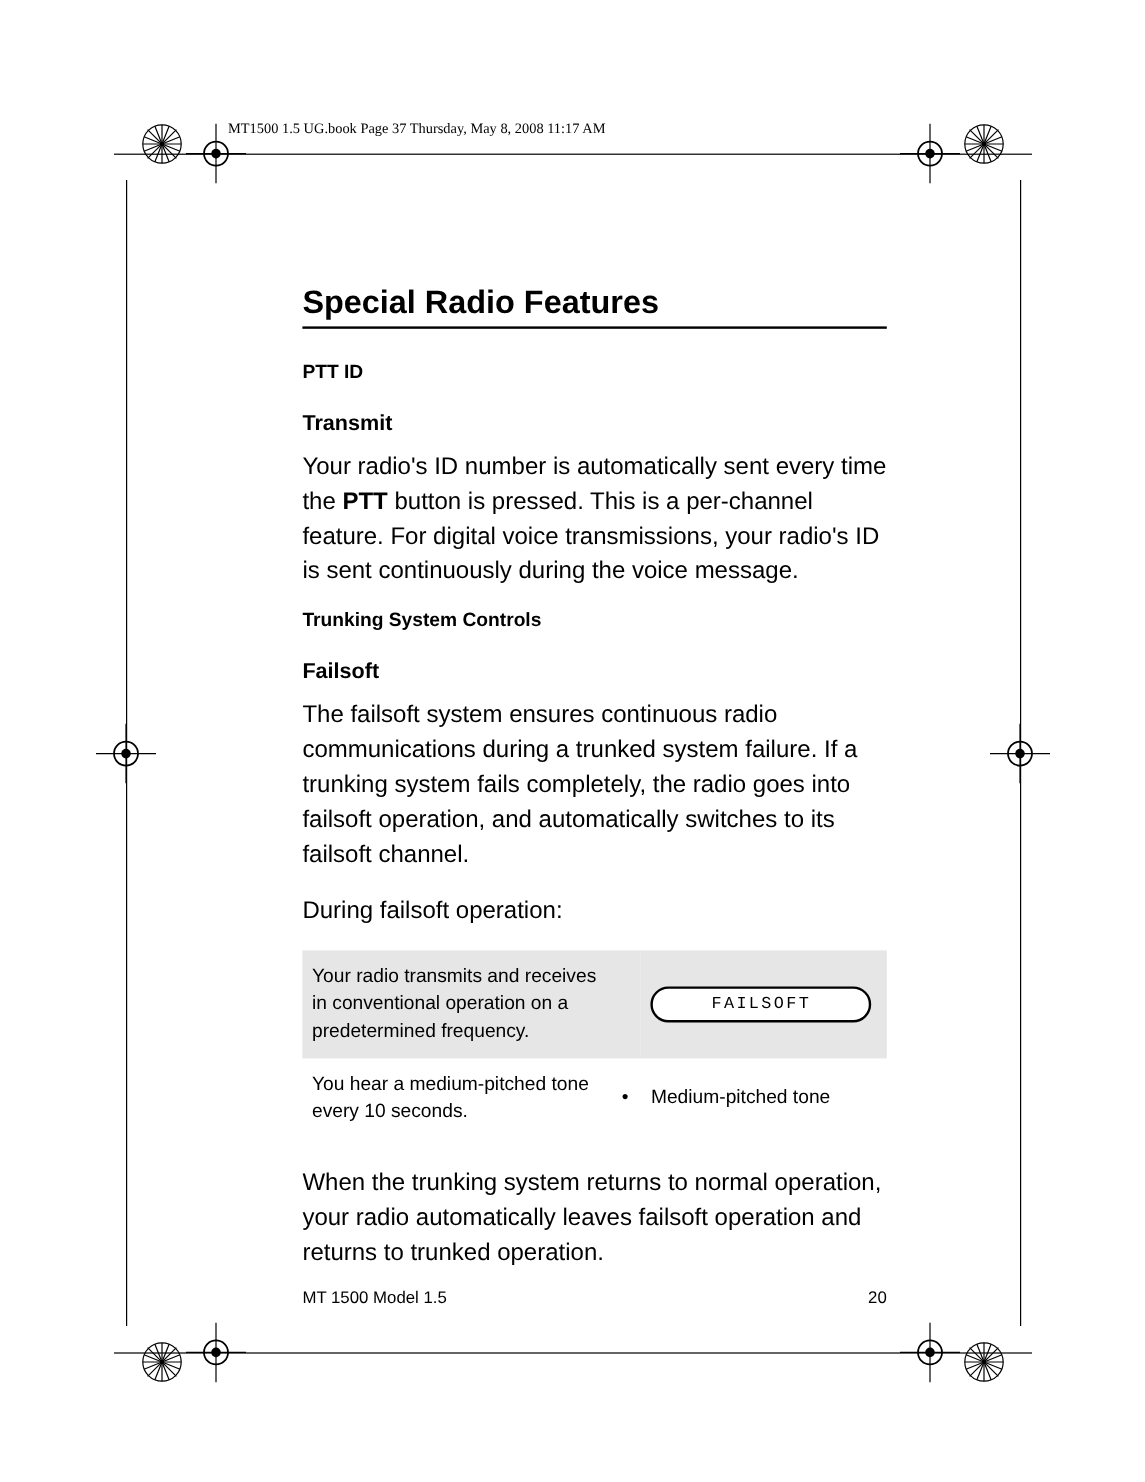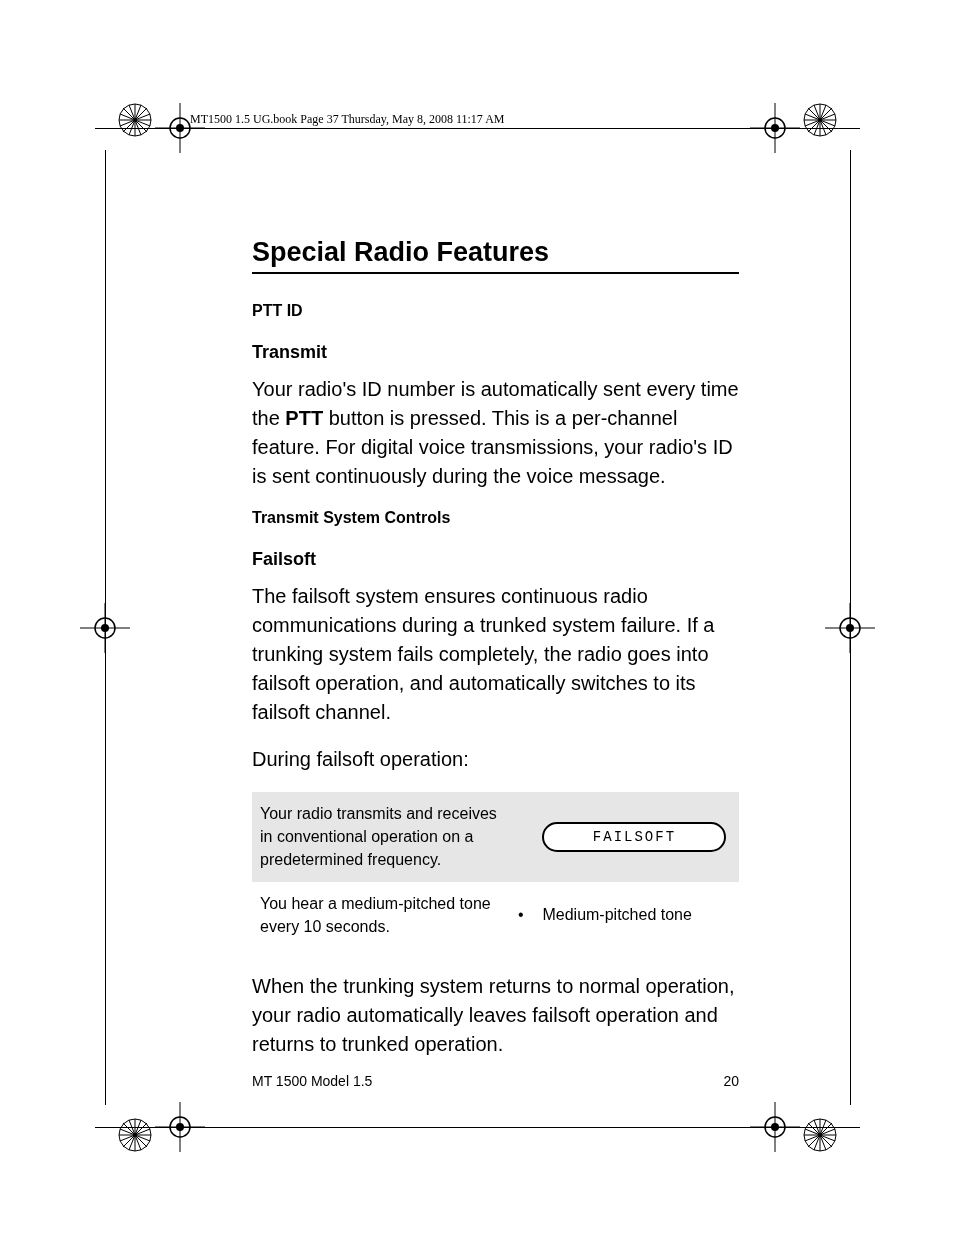--- a/index.html
+++ b/index.html
@@ -3,21 +3,21 @@
 <meta charset="utf-8">
 <style>
   html,body{margin:0;padding:0;background:#fff;font-family:Arial,Helvetica,sans-serif;color:#000;}
   .page{position:relative;width:954px;height:1235px;margin:0 auto;}
   
   .reg{position:absolute;width:40px;height:40px;pointer-events:none;}
   .reg svg{display:block;}
   .cross{position:absolute;width:50px;height:50px;pointer-events:none;}
   .hline{position:absolute;height:1px;background:#000;}
   .vline{position:absolute;width:1px;background:#000;}
-  .header-label{position:absolute;left:190px;top:112px;font-family:"Times New Roman",serif;font-size:12px;}
+  .header-label{position:absolute;left:190px;top:100px;font-family:"Times New Roman",serif;font-size:12px;}
   .content{position:absolute;left:252px;top:237px;width:487px;}
   h1.title{font-size:27px;font-weight:bold;margin:0 0 4px 0;}
   .title-rule{border:none;border-top:2px solid #000;margin:0 0 28px 0;}
   h2.section{font-size:16px;font-weight:bold;margin:0 0 22px 0;}
   h3.sub{font-size:18px;font-weight:bold;margin:12px 0 12px 0;}
   p.body{font-size:20px;line-height:1.45;margin:0 0 18px 0;}
   .bold{font-weight:bold;}
   .fs-table{width:100%;border-collapse:collapse;font-size:16px;line-height:1.45;margin:0 0 24px 0;}
   .fs-table td{vertical-align:middle;padding:10px 6px 10px 8px;}
   .fs-table tr.shade{background:#e6e6e6;}
@@ -159,21 +159,21 @@
   <div class="content">
     <h1 class="title">Special Radio Features</h1>
     <hr class="title-rule">
 
     <h2 class="section">PTT ID</h2>
     <h3 class="sub">Transmit</h3>
     <p class="body">
       <span>Your radio's ID number is automatically sent every time the </span><span class="bold">PTT</span><span> button is pressed. This is a per-channel feature. For digital voice transmissions, your radio's ID is sent continuously during the voice message.</span>
     </p>
 
-    <h2 class="section" style="margin-top:8px;">Transmit System Controls</h2>
+    <h2 class="section" style="margin-top:8px;">Trunking System Controls</h2>
     <h3 class="sub">Failsoft</h3>
     <p class="body">The failsoft system ensures continuous radio communications during a trunked system failure. If a trunking system fails completely, the radio goes into failsoft operation, and automatically switches to its failsoft channel.</p>
     <p class="body">During failsoft operation:</p>
 
     <table class="fs-table">
       <tbody>
           <tr class="shade">
         <td style="width:52%;margin-left:16px;">Your radio transmits and receives in conventional operation on a predetermined frequency.</td>
         <td style="width:6%;"></td>
         <td style="width:42%;">

